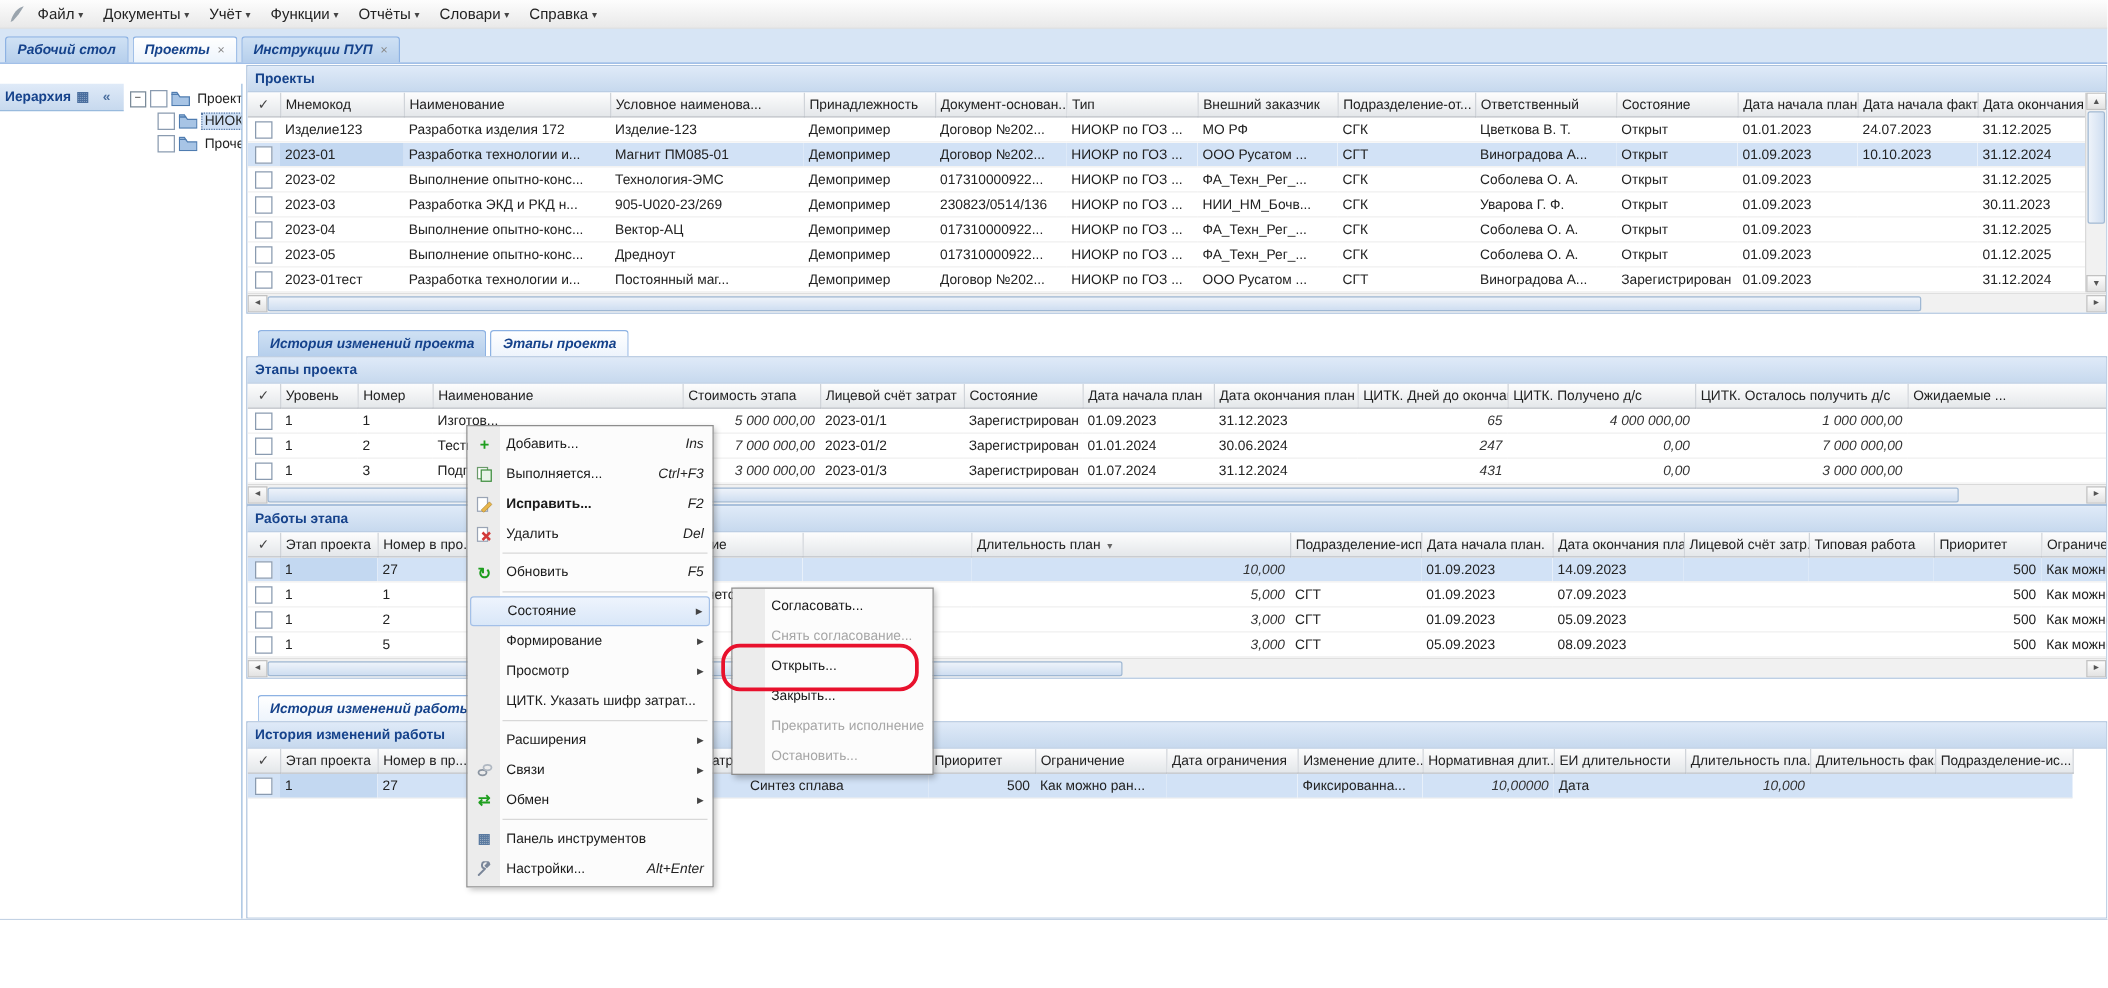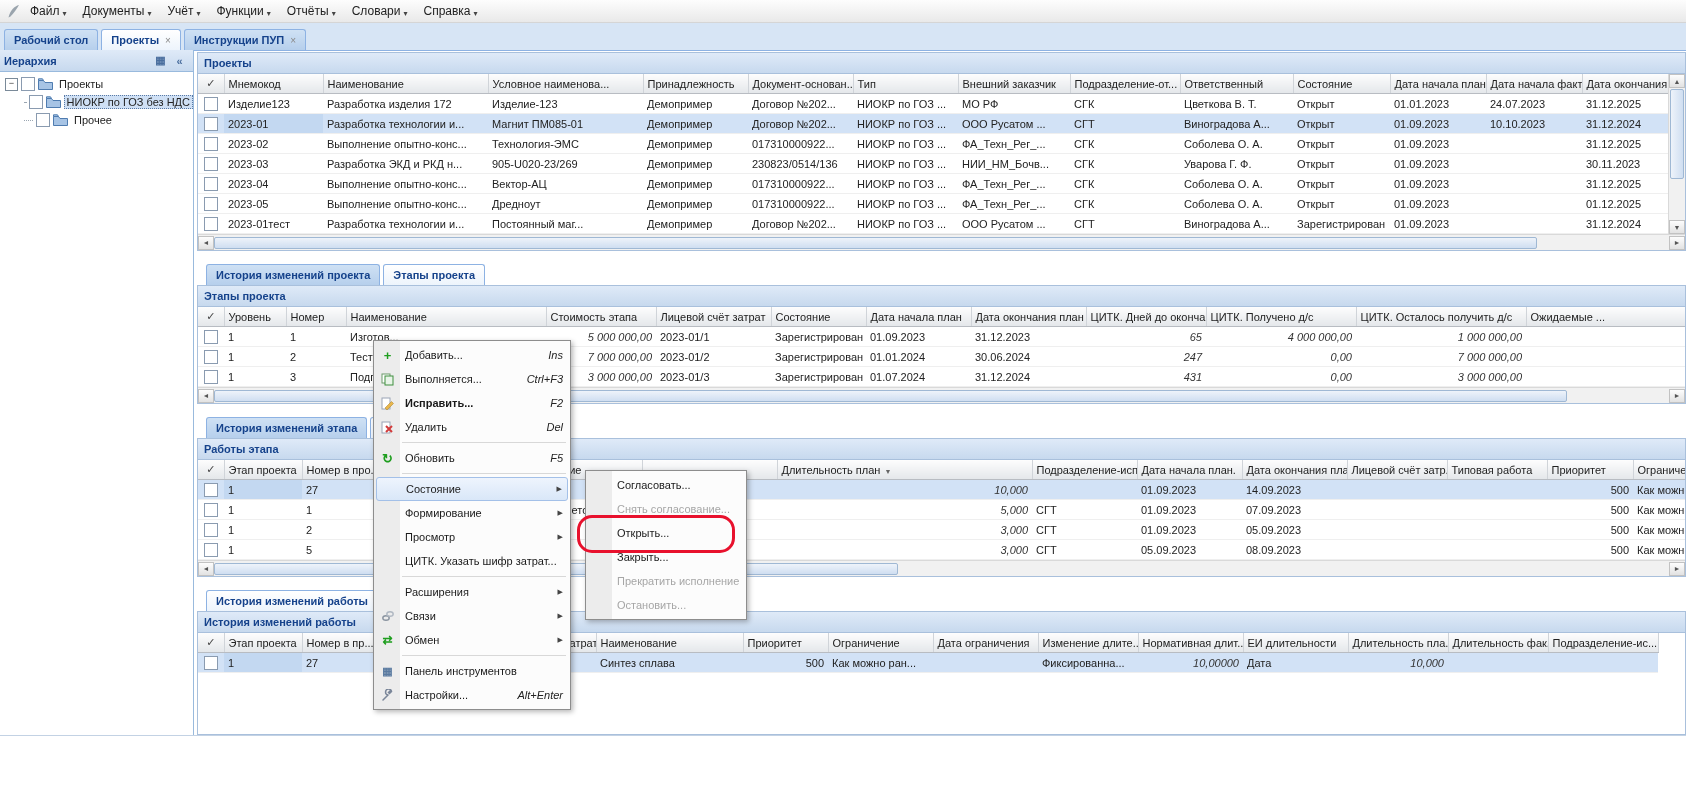--- a/index.html
+++ b/index.html
@@ -2,32 +2,32 @@
 <html><head>
 <meta charset="utf-8">
 <style>
   html,body{margin:0;padding:0;background:#fff;}
   body{width:1686px;height:790px;overflow:hidden;font-family:"Liberation Sans",sans-serif;font-size:11px;color:#222;}
   .app{position:relative;width:1686px;height:735px;background:#fff;overflow:hidden;border-bottom:1px solid #c3d2e4;}
 
   
   .menubar{height:22px;display:flex;align-items:center;background:linear-gradient(#fdfdfd,#e9e9e9);border-bottom:1px solid #d5d5d5;padding-left:4px;}
   .logo{width:18px;display:flex;justify-content:center;}
-  .mitem{display:flex;align-items:flex-end;padding:2px 8px;font-size:12px;cursor:default;white-space:nowrap;}
+  .mitem{display:flex;align-items:center;padding:2px 8px;font-size:12px;cursor:default;white-space:nowrap;}
   .dn{font-size:8px;color:#444;margin-left:3px;}
 
   
   .tabbar{height:27px;background:#d7e5f5;border-bottom:1px solid #8db2e3;display:flex;align-items:flex-end;padding-left:4px;gap:3px;}
-  .tab{height:20px;display:flex;align-items:center;gap:6px;padding:0 9px;border:1px solid #8db2e3;border-bottom:none;border-radius:3px 3px 0 0;background:linear-gradient(#cfe1f4,#b6cfec);color:#15428b;font-weight:bold;white-space:nowrap;cursor:default;}
+  .tab{height:20px;display:flex;align-items:center;gap:6px;padding:0 9px;border:1px solid #8db2e3;border-bottom:none;border-radius:3px 3px 0 0;background:linear-gradient(#cfe1f4,#b6cfec);color:#15428b;font-weight:bold;white-space:nowrap;cursor:default;font-style:italic;}
   .tab.active{background:linear-gradient(#ffffff,#edf4fc);}
   .tclose{color:#8a8a8a;font-size:10px;font-weight:normal;}
 
   
   .content{position:absolute;top:50px;left:0;right:0;bottom:0;display:flex;}
-  .sidebar{width:193px;flex:none;border-right:1px solid #99badd;display:flex;flex-direction:column;background:#fff;}
+  .sidebar{width:193px;flex:none;border-right:1px solid #99badd;display:flex;flex-direction:row;background:#fff;margin-top:17px;}
   .sidebar-header{height:21px;flex:none;background:linear-gradient(#dfeaf8,#c7d9ee);border-bottom:1px solid #99badd;display:flex;align-items:center;padding:0 4px;color:#15428b;font-weight:bold;}
   .sp{flex:1;}
   .hbtn{width:17px;height:16px;display:flex;align-items:center;justify-content:center;color:#4a6e9e;font-size:11px;border:1px solid transparent;cursor:default;}
   .tree{flex:1;padding-top:3px;overflow:hidden;}
   .tree-row{height:18px;display:flex;align-items:center;gap:3px;padding-left:5px;white-space:nowrap;}
   .tree-row.l1{padding-left:24px;}
   .expander{width:11px;height:11px;flex:none;border:1px solid #7a8a99;background:#fff;font-size:9px;line-height:9px;text-align:center;color:#333;}
   .dash{width:9px;border-top:1px dotted #9aa6b2;}
   .cb{width:12px;height:12px;flex:none;display:inline-block;border:1px solid #8a9bb0;background:#fff;vertical-align:middle;}
   .ficon{display:flex;align-items:center;}
@@ -451,28 +451,20 @@
             </table>
           </div>
         <div class="hscroll">
           <span class="sbtn">◄</span>
           <span class="thumb" style="width:91%"></span>
           <span class="flexsp"></span>
           <span class="sbtn">►</span>
         </div>
       </div>
 
-      <div class="tabstrip">
-          <div class="tab">
-            <span>История изменений этапа</span>
-          </div>
-          <div class="tab active">
-            <span>Работы этапа</span>
-          </div>
-        </div>
 
       <div class="panel" style="height:137px">
         <div class="panel-header">Работы этапа</div>
         <div class="grid-wrap">
             <table class="grid" style="width: 1555px;">
               <colgroup>
                 <col style="width: 26px;">
                 <col style="width: 78px;">
                 <col style="width: 78px;">
                 <col style="width: 142px;">

